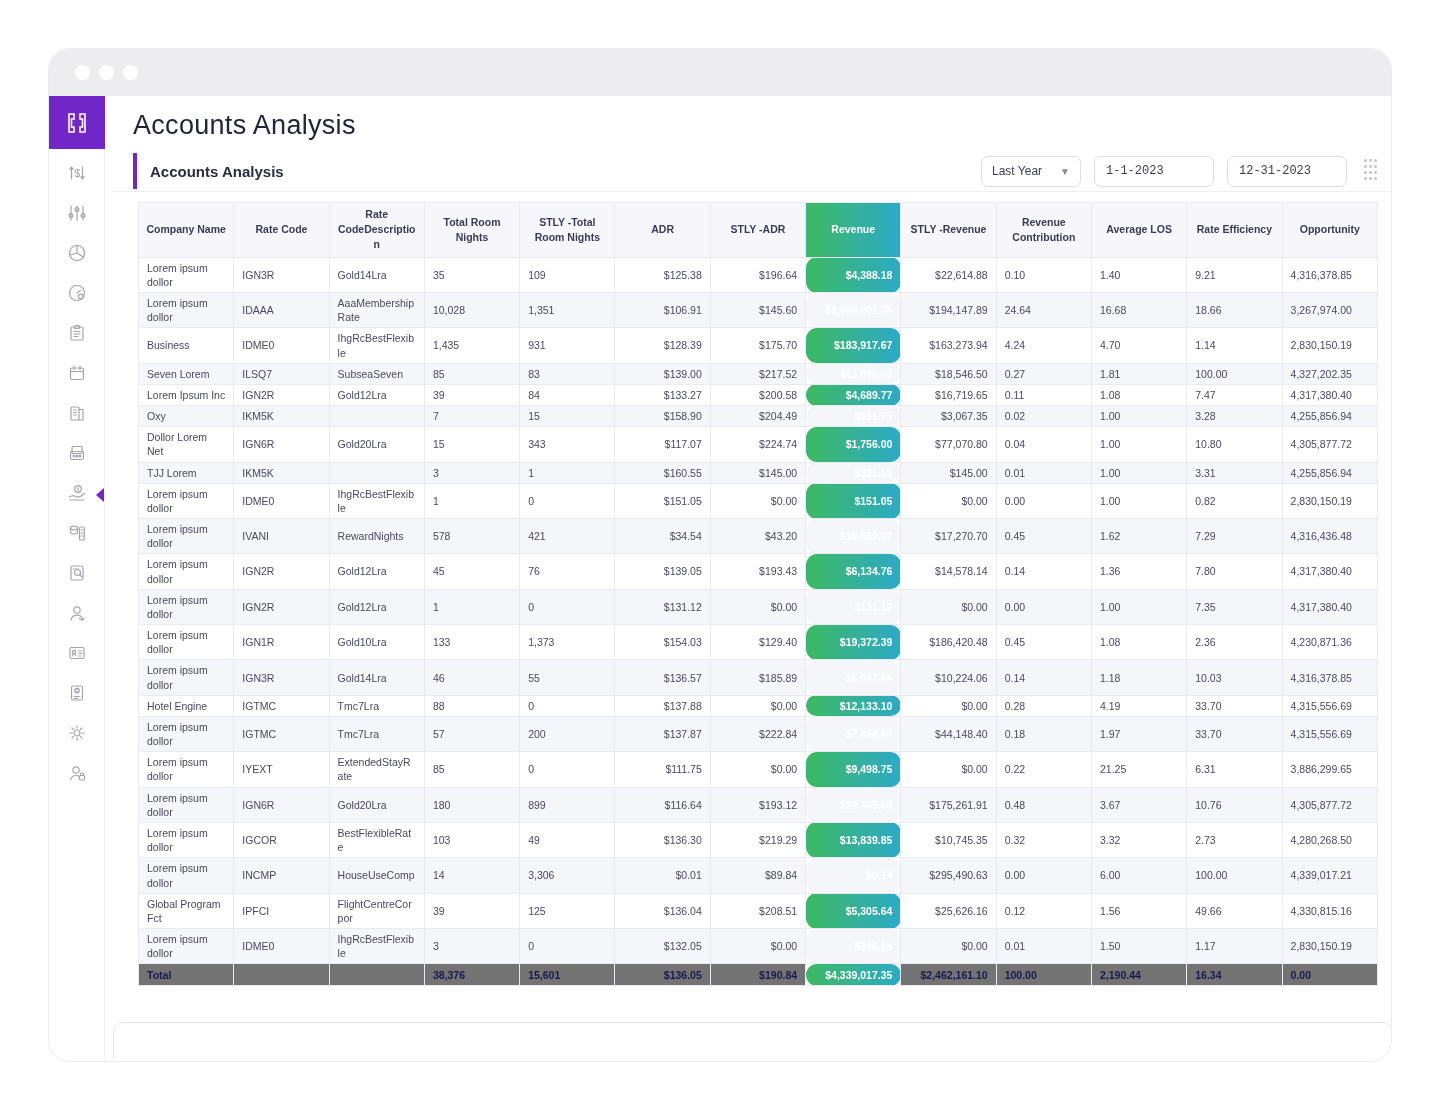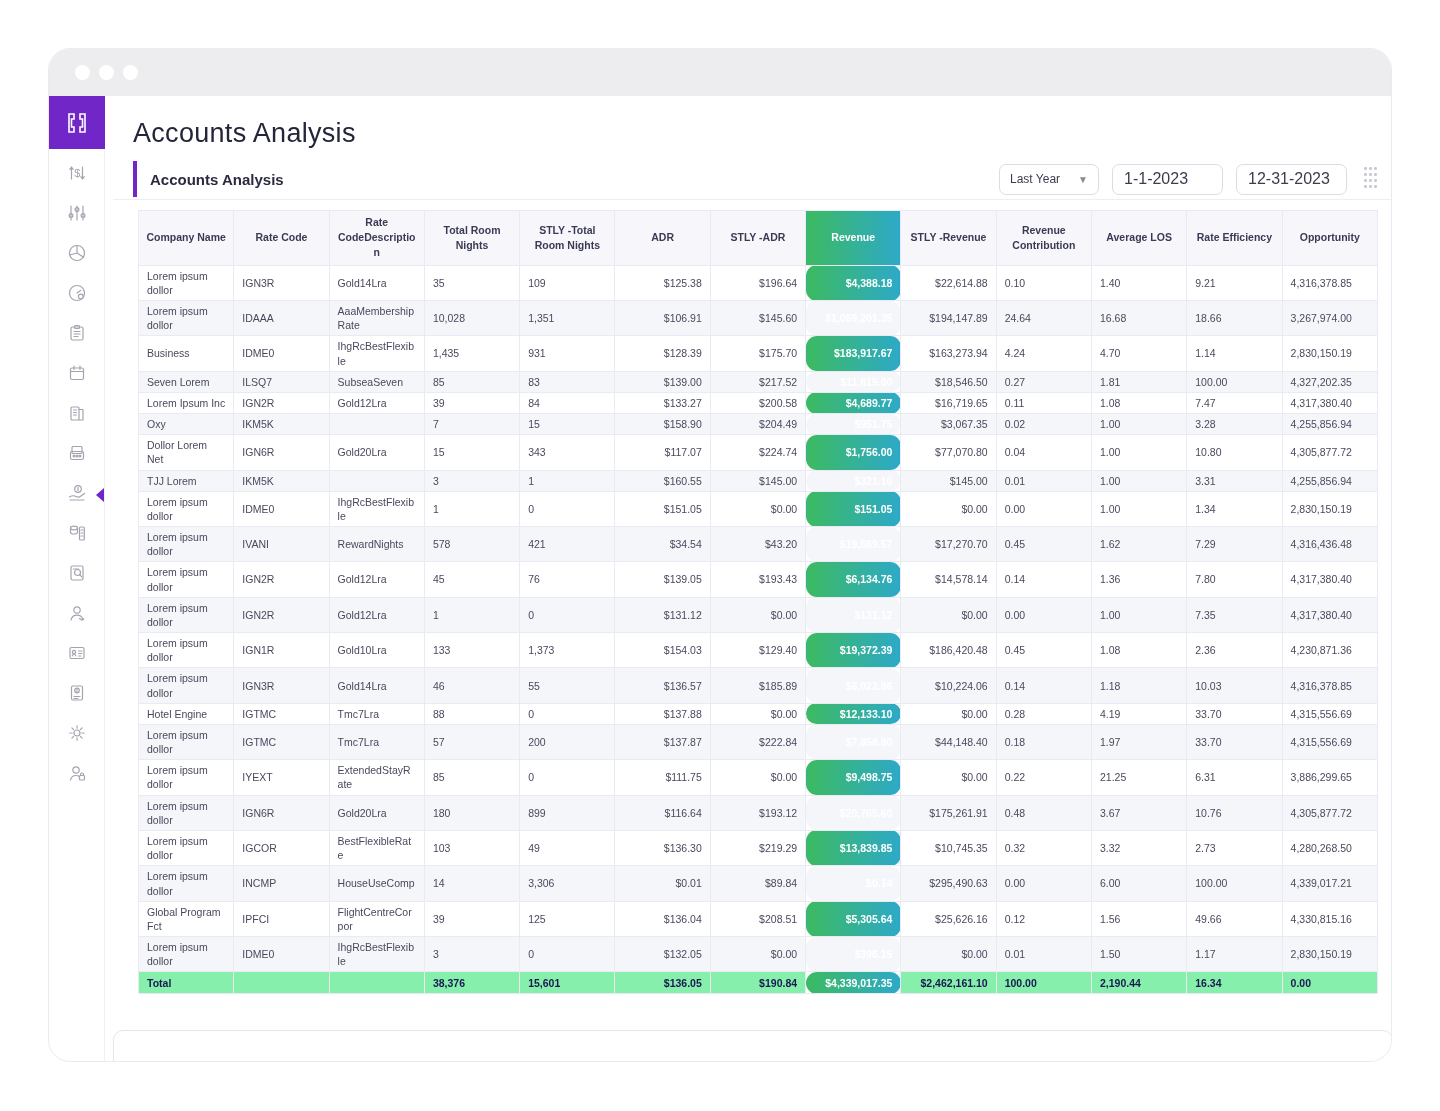--- a/index.html
+++ b/index.html
@@ -17,46 +17,46 @@
   .sidebar { width:56px; border-right:1px solid #f0f0f4; position:relative; flex:0 0 56px; }
   .logo { width:56px; height:53px; background:#7127c8; display:flex; align-items:center; justify-content:center; }
   .side-nav { padding-top:6px; }
   .side-item { height:40px; display:flex; align-items:center; justify-content:center; color:#a4a4b0; cursor:pointer; }
   .side-item svg { width:22px; height:22px; stroke:currentColor; fill:none; stroke-width:1.2; stroke-linecap:round; stroke-linejoin:round; }
   .side-item svg text { fill:currentColor; stroke:none; font-family:"Liberation Sans",sans-serif; }
   .active-marker { position:absolute; top:392px; right:0; width:0; height:0;
                    border-top:7px solid transparent; border-bottom:7px solid transparent; border-right:8px solid #7127c8; }
 
   
-  .main { flex:1; padding:8px 0 0 8px; }
+  .main { flex:1; padding:0 0 0 8px; }
   .page-title { font-size:27px; font-weight:500; color:#25253a; letter-spacing:.3px; margin:14px 0 10px 20px; }
 
   .panel-head { display:flex; align-items:center; justify-content:space-between; margin:0 0 0 20px; padding-right:14px; height:40px; }
   .panel-head-left { display:flex; align-items:center; gap:12px; border-left:4px solid #7127c8; padding-left:13px; height:36px; }
   .panel-title { font-size:15px; font-weight:700; color:#2b2b40; }
   .panel-controls { display:flex; align-items:center; gap:13px; }
   .select-box { width:100px; height:31px; border:1px solid #dcdce4; border-radius:7px; display:flex; align-items:center;
                 justify-content:space-between; padding:0 10px; font-size:12px; color:#3c3c50; cursor:pointer; background:#fff; }
   .select-box .chev { color:#8a8a96; font-size:10px; }
-  .date-input { width:111px; height:31px; border:1px solid #dcdce4; border-radius:7px; padding:0 11px; font-size:16px;
-                color:#3c3c50; font-family:Liberation Sans, sans-serif; background:#fff; }
+  .date-input { width:120px; height:31px; border:1px solid #dcdce4; border-radius:7px; padding:0 11px; font-size:12px;
+                color:#3c3c50; font-family:Liberation Mono, monospace; background:#fff; }
   .dots-grid { display:grid; grid-template-columns:repeat(3,5px); grid-auto-rows:6px; margin-left:4px; cursor:grab; }
   .dots-grid i { width:2.5px; height:2.5px; border-radius:50%; background:#c9c9d4; }
   .divider { height:1px; background:#ededf2; margin-top:0; }
 
   
   table { border-collapse:collapse; table-layout:fixed; width:1240px; margin:10px 0 0 25px; font-size:10.5px; }
   th, td { border:1px solid #eaeaf2; padding:3px 8px; color:#49495e; overflow-wrap:break-word; }
   thead th { background:#f7f7fb; color:#3a3a55; font-weight:700; text-align:center; height:44px; line-height:1.45; padding:4px 6px; cursor:pointer; }
   tbody td { height:21px; line-height:1.35; }
   tbody tr:nth-child(even) td { background:#f5f6fa; }
   td.num, th.num { text-align:right; }
   th.rev { background:linear-gradient(90deg,#3cba60,#2da9c9); color:#fff;margin-top:48px; }
   td.rev { background:linear-gradient(90deg,#3cba60,#2da9c9); color:#fff; font-weight:700;border-radius:11px; }
-  tfoot td { background:#86efac; color:#191850; font-weight:700; height:22px; }
+  tfoot td { background:#737373; color:#191850; font-weight:700; height:22px; }
   tfoot td.rev { background:linear-gradient(90deg,#3cba60,#2da9c9); color:#fff; }
 
   
   .chart-card { width:1280px; margin:36px 0 0 0; border:1px solid #e4e4ec; border-radius:10px; background:#fff; padding-top:8px; height:242px; }
 </style>
 </head>
 <body>
 
 <div class="window">
   <div class="titlebar">
@@ -361,21 +361,21 @@
               <td>IDME0</td>
               <td>IhgRcBestFlexible</td>
               <td>1</td>
               <td>0</td>
               <td class="num">$151.05</td>
               <td class="num">$0.00</td>
               <td class="rev num">$151.05</td>
               <td class="num">$0.00</td>
               <td>0.00</td>
               <td>1.00</td>
-              <td>1.34</td>
+              <td>0.82</td>
               <td>2,830,150.19</td>
             </tr>
             <tr>
               <td>Lorem ipsum dollor</td>
               <td>IVANI</td>
               <td>RewardNights</td>
               <td>578</td>
               <td>421</td>
               <td class="num">$34.54</td>
               <td class="num">$43.20</td>

